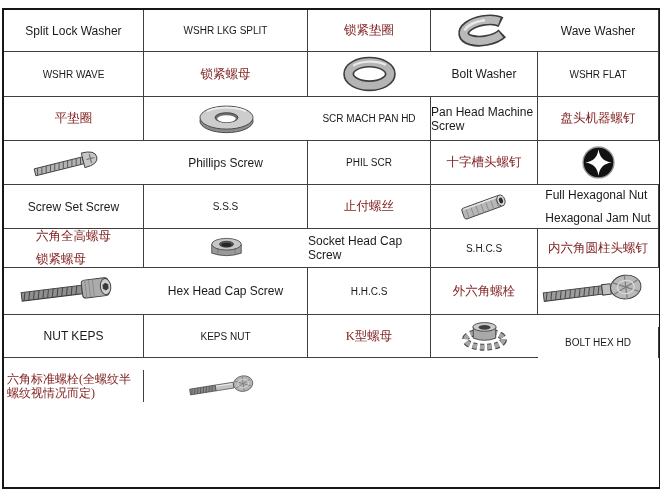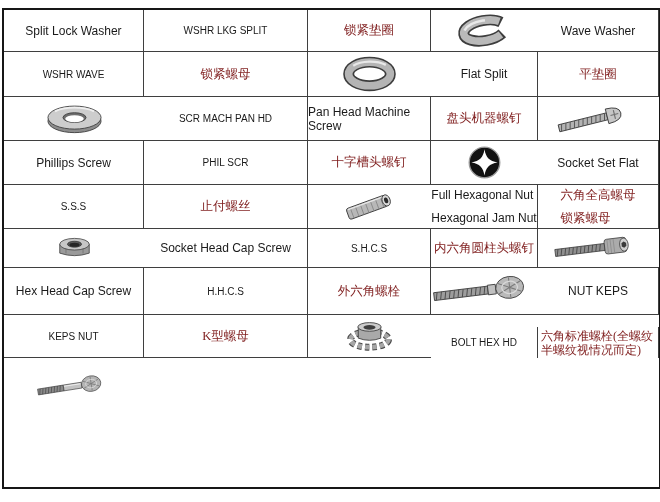--- a/index.html
+++ b/index.html
@@ -79,21 +79,22 @@
   <div class="cell ab">WSHR WAVE</div>
   <div class="cell zh-c">锁紧螺母</div>
   <div class="cell img">
     <svg viewBox="0 0 120 44">
       <ellipse cx="60" cy="22" rx="23" ry="13" fill="none" stroke="#3d3d3d" stroke-width="12"></ellipse>
       <ellipse cx="60" cy="22" rx="23" ry="13" fill="none" stroke="#b4b4b4" stroke-width="8.5"></ellipse>
       <path d="M42 13 A 24 12 0 0 1 78 12" fill="none" stroke="#e8e8e8" stroke-width="2.5"></path>
     </svg>
   </div>
 
-  <div class="cell en">Flat Split</div>
+  <div class="cell en">Bolt Washer</div>
+  <div class="cell ab">WSHR FLAT</div>
   <div class="cell zh-c">平垫圈</div>
   <div class="cell img">
     <svg viewBox="0 0 120 44">
       <ellipse cx="60" cy="25" rx="30" ry="13" fill="#8c8c8c" stroke="#3d3d3d"></ellipse>
       <ellipse cx="60" cy="21" rx="30" ry="13" fill="#cdcdcd" stroke="#3d3d3d"></ellipse>
       <ellipse cx="60" cy="21" rx="13" ry="5.5" fill="#6e6e6e" stroke="#3d3d3d"></ellipse>
       <ellipse cx="60" cy="22.3" rx="10.5" ry="4" fill="#ffffff"></ellipse>
       <path d="M38 14 A 26 9 0 0 1 82 14" fill="none" stroke="#efefef" stroke-width="2"></path>
     </svg>
   </div>
@@ -116,21 +117,21 @@
   <div class="cell ab">PHIL SCR</div>
   <div class="cell zh-c">十字槽头螺钉</div>
   <div class="cell img">
     <svg viewBox="0 0 120 44">
       <circle cx="60" cy="22" r="17.5" fill="#121212"></circle>
       <circle cx="60" cy="22" r="17.5" fill="none" stroke="#9a9a9a" stroke-width="1.5"></circle>
       <path d="M60 7 C61.5 16.5 65.5 20.5 75 22 C65.5 23.5 61.5 27.5 60 37 C58.5 27.5 54.5 23.5 45 22 C54.5 20.5 58.5 16.5 60 7 Z" fill="#ffffff"></path>
     </svg>
   </div>
 
-  <div class="cell en">Socket Set Flat</div>
+  <div class="cell en">Screw Set Screw</div>
   <div class="cell ab">S.S.S</div>
   <div class="cell zh-c">止付螺丝</div>
   <div class="cell img">
     <svg viewBox="0 0 120 44">
       <g transform="rotate(-20 60 22)">
         <rect x="34" y="15.5" width="46" height="13" rx="2.5" fill="#b8b8b8" stroke="#3d3d3d"></rect>
         <path d="M39 15.5 v13 M45 15.5 v13 M51 15.5 v13 M57 15.5 v13 M63 15.5 v13 M69 15.5 v13 M75 15.5 v13" stroke="#8a8a8a" stroke-width="1"></path>
         <path d="M36 17 h42" stroke="#e6e6e6" stroke-width="1.6"></path>
         <ellipse cx="80" cy="22" rx="4.5" ry="6.5" fill="#d9d9d9" stroke="#3d3d3d"></ellipse>
         <ellipse cx="80" cy="22" rx="2.2" ry="3.4" fill="#2b2b2b"></ellipse>

